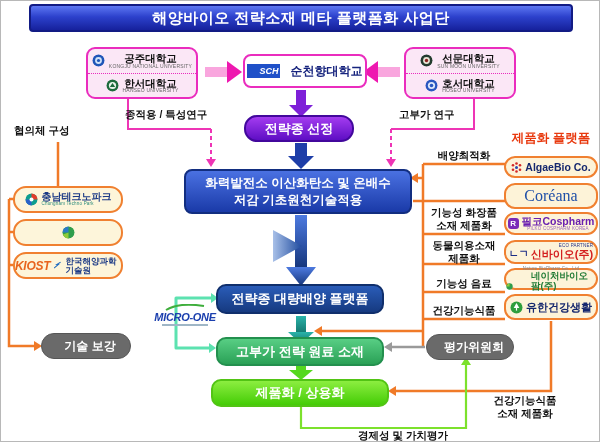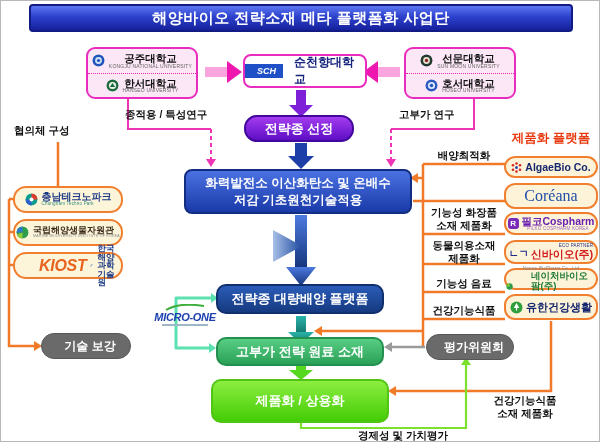--- a/index.html
+++ b/index.html
@@ -16,37 +16,37 @@
   .uni-box { background:#fbe7f6; border:2px solid #ea2cbe; border-radius:9px; display:flex; flex-direction:column; }
   .uni-row { flex:1; display:flex; align-items:center; justify-content:center; gap:4px; }
   .uni-row + .uni-row { border-top:1px dotted #ea2cbe; }
   .uni-txt { display:flex; flex-direction:column; line-height:1;align-items:center; }
   .uni-name { font-size:10.5px; font-weight:bold; color:#101010; }
   .uni-en { font-size:5px; color:#666; letter-spacing:.2px; }
   .cicon { width:13px; height:13px; border-radius:50%; flex:0 0 auto; }
 
   .sch-box { left:242px; top:53px; width:124px; height:34px; background:#fff; border:2px solid #ea2cbe;
     border-radius:8px; display:flex; align-items:center; justify-content:center; gap:5px; }
-  .sch-mark { background:#1f50c8; color:#fff; font-size:9px; font-weight:bold; font-style:italic; padding:2px 7px 2px 12px; }
+  .sch-mark { background:#1f50c8; color:#fff; font-size:9px; font-weight:bold; font-style:italic; padding:2px 1px 2px 12px; }
   .sch-name { font-size:12px; font-weight:bold; color:#17247e;margin-left:6px; }
 
   .lbl { font-size:10.5px; font-weight:bold; color:#111; line-height:1.2; }
   .lbl.center { text-align:center; }
 
   .flow { display:flex; flex-direction:column; align-items:center; justify-content:center;
     color:#fff; font-weight:bold; text-align:center; line-height:1.35; }
   .f-select { left:243px; top:114px; width:110px; height:27px; font-size:13px;
     background:linear-gradient(#a43cf0,#5e0ec4); border:2px solid #42089c; border-radius:13px; }
   .f-core { left:183px; top:168px; width:228px; height:45px; font-size:12.5px;
     background:linear-gradient(#4a71e2,#1a3aa8); border:2px solid #122e80; border-radius:8px; }
   .f-mass { left:215px; top:283px; width:168px; height:30px; font-size:13px;
     background:linear-gradient(#2a5cb8,#163a80); border:2px solid #102f6c; border-radius:10px; }
   .f-raw { left:215px; top:336px; width:168px; height:29px; font-size:13px;
     background:linear-gradient(#58ce84,#2aa156); border:2px solid #23904e; border-radius:10px; }
-  .f-prod { left:210px; top:378px; width:178px; height:44px; font-size:13px;
+  .f-prod { left:210px; top:378px; width:178px; height:28px; font-size:13px;
     background:linear-gradient(#8cee40,#44cc06); border:2px solid #52c414; border-radius:10px; }
 
   .support { left:147px; top:215px; width:122px; height:61px; background:#fff; border:2px solid #2a55aa;
     border-radius:10px; display:flex; flex-direction:column; overflow:hidden; }
   .support div { flex:1; display:flex; align-items:center; justify-content:center;
     font-size:11.5px; font-weight:bold; color:#14337f; }
   .support div + div { border-top:1px dotted #4a6cb4; }
 
   .graybox { background:#6a6a6a; border:1px solid #565656; border-radius:13px; color:#fff;
     font-size:12px; font-weight:bold; display:flex; align-items:center; justify-content:center;padding-left:8px; }
@@ -278,27 +278,23 @@
         <span class="p-name">충남테크노파크</span>
         <span class="p-en">Chungnam Techno Park</span>
       </span>
   </div>
   <div class="abs pbox" style="top:218px;">
     <svg class="cicon" viewBox="0 0 13 13">
         <circle cx="6.5" cy="6.5" r="6" fill="#2f9e4c"></circle>
         <path d="M0.5,6.5 A6,6 0 0,1 6.5,0.5 L6.5,6.5 Z" fill="#2a7ac8"></path>
         <path d="M6.5,12.5 A6,6 0 0,1 0.9,8.6 L6.5,6.5 Z" fill="#8ecb3a"></path>
       </svg>
-    <span class="p-col">
-        <span class="p-name" style="font-size:9px;color:#3a2a1a;">국립해양생물자원관</span>
-        <span class="p-en" style="font-size:3.6px;color:#888;">MARINE BIODIVERSITY INSTITUTE OF KOREA</span>
-      </span>
   </div>
   <div class="abs pbox" style="top:251px;">
-    <span style="font-size:16px;font-weight:bold;font-style:italic;color:#e8641e;letter-spacing:-.3px;margin-left:24px;">KIOST</span>
+    <span style="font-size:12px;font-weight:bold;font-style:italic;color:#e8641e;letter-spacing:-.3px;">KIOST</span>
     <svg width="10" height="9" viewBox="0 0 10 9">
         <path d="M0,8 L6,3 L4,3 L9,0" stroke="#1c6ac0" stroke-width="1.4" fill="none"></path>
       </svg>
     <span class="p-name" style="font-size:8.5px;">한국해양과학기술원</span>
   </div>
 
   <div class="abs graybox" style="left:40px;top:332px;width:90px;height:26px;">
       <span>기술 보강</span>
     </div>
   <div class="abs graybox" style="left:425px;top:333px;width:88px;height:26px;">

